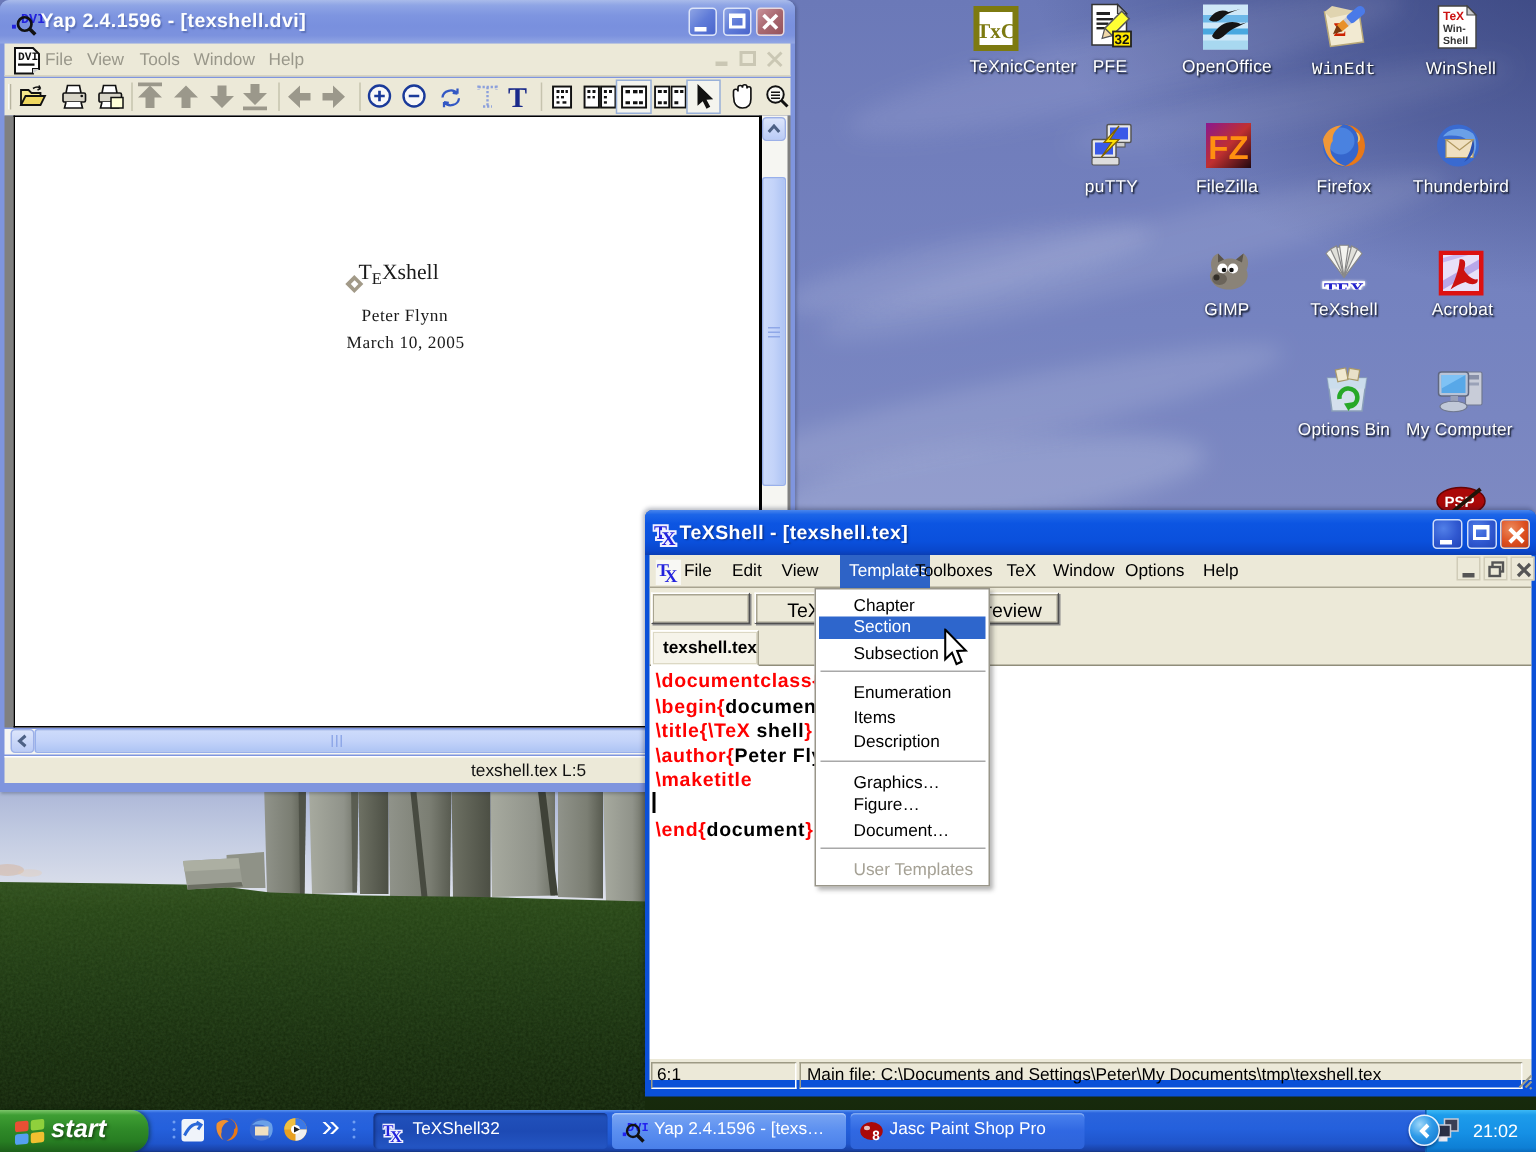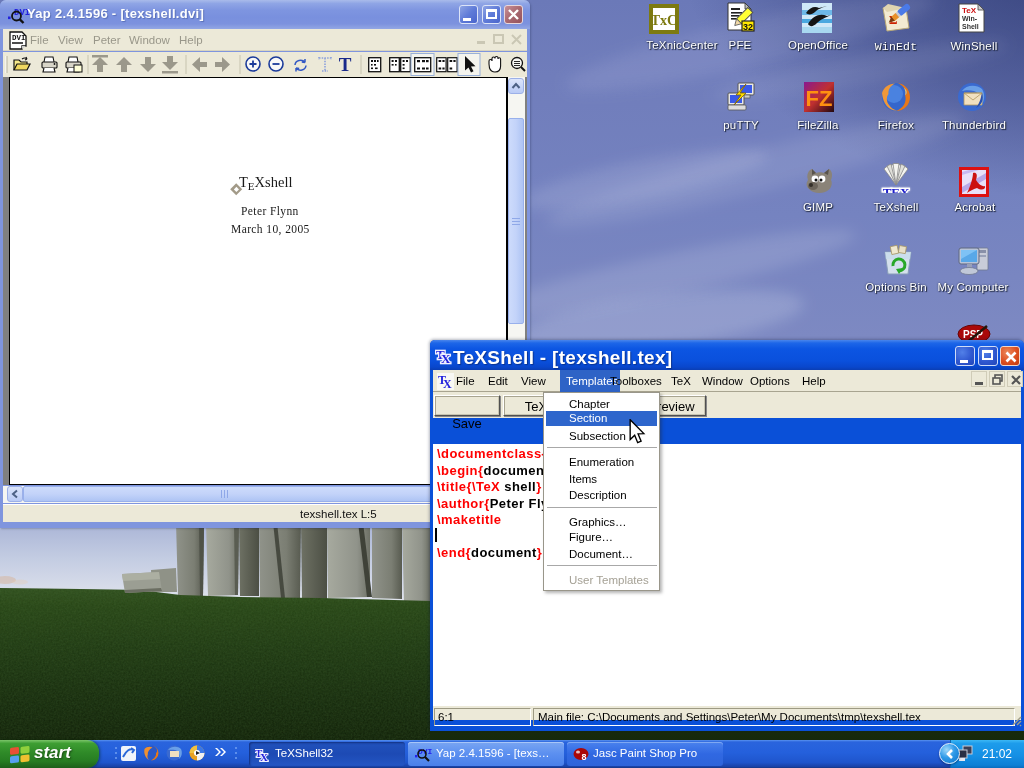--- a/index.html
+++ b/index.html
@@ -263,21 +263,21 @@
  </div>
  <div class="abs" style="left:3px;top:29px;width:524px;height:22px;background:#ece9d8;border-bottom:1px solid #d8d4c0;">
   <svg class="abs" style="left:6px;top:2px;" width="20" height="19">
         <polygon points="1,1 13,1 17,5 17,15 13,15 13,18 1,18" fill="#fff" stroke="#111" stroke-width="1.3"></polygon>
         <text x="3" y="9" font-size="7.5" font-weight="bold" fill="#111" font-family="Liberation Mono">DVI</text>
         <line x1="3" y1="12" x2="14" y2="12" stroke="#111" stroke-width="1.5"></line>
         <polygon points="13,15 17,15 13,18" fill="#ccc"></polygon>
       </svg>
   <span class="abs" style="left:27px;top:5px;font-size:11.5px;color:#99978a;">File</span>
   <span class="abs" style="left:55px;top:5px;font-size:11.5px;color:#99978a;">View</span>
-  <span class="abs" style="left:90px;top:5px;font-size:11.5px;color:#99978a;">Peter</span>
+  <span class="abs" style="left:90px;top:5px;font-size:11.5px;color:#99978a;">Tools</span>
   <span class="abs" style="left:126px;top:5px;font-size:11.5px;color:#99978a;">Window</span>
   <span class="abs" style="left:176px;top:5px;font-size:11.5px;color:#99978a;">Help</span>
   <svg class="abs" style="left:472px;top:3px;" width="50" height="14" opacity="0.55">
         <rect x="2" y="9" width="8" height="3" fill="#b0ad98"></rect>
         <rect x="19" y="3" width="9" height="8" fill="none" stroke="#b0ad98" stroke-width="2"></rect>
         <path d="M37 3 L46 12 M46 3 L37 12" stroke="#b0ad98" stroke-width="2"></path>
       </svg>
  </div>
  <div id="yaptools" class="abs" style="left:3px;top:52px;width:524px;height:25px;background:#ece9d8;">
  <svg width="524" height="25" style="position:absolute;left:0;top:0;">
@@ -458,31 +458,31 @@
         <svg width="10" height="14" style="position:absolute;left:196px;top:2px;">
           <g stroke="#8fa8e8" stroke-width="1">
             <line x1="1.5" y1="1" x2="1.5" y2="9"></line>
             <line x1="4.5" y1="1" x2="4.5" y2="9"></line>
             <line x1="7.5" y1="1" x2="7.5" y2="9"></line>
           </g>
         </svg>
       </div>
  </div>
  <div class="abs" style="left:3px;top:504px;width:524px;height:18px;background:#ece9d8;border-top:1px solid #fff;">
-  <span class="abs" style="left:297px;top:3px;font-size:11.5px;color:#111;">texshell.tex L:5</span>
+  <span class="abs" style="left:311px;top:3px;font-size:11.5px;color:#111;">texshell.tex L:5</span>
   <div class="abs" style="left:427px;top:0;width:1px;height:18px;background:#b8b4a0;"></div>
  </div>
 </div>
 <div id="texshell" style="position:absolute;left:430px;top:340px;width:594px;height:391px;border-radius:5px 5px 0 0;background:#0a50d8;box-shadow:-1px -1px 3px rgba(10,20,50,0.3);">
  <div class="abs" style="left:0;top:0;width:594px;height:30px;border-radius:5px 5px 0 0;background:linear-gradient(180deg,#4a86ec 0%,#1d66e8 10%,#0c55e2 30%,#0a50dc 70%,#0947cc 90%,#0a3eb4 100%);">
   <svg class="abs" style="left:5px;top:6px;" width="19" height="19">
         <text x="1" y="13" font-size="13" font-weight="bold" fill="#2222dd" stroke="#f0f0ff" stroke-width="2.6" paint-order="stroke" font-family="Liberation Serif">T</text>
         <text x="6" y="17" font-size="13" font-weight="bold" fill="#2222dd" stroke="#f0f0ff" stroke-width="2.6" paint-order="stroke" font-family="Liberation Serif">X</text>
       </svg>
-  <span class="abs" style="left:23px;top:7px;font-size:19px;font-weight:bold;color:#fff;text-shadow:1px 1px 1px #0a3390;letter-spacing:0.3px;">TeXShell - [texshell.tex]</span>
+  <span class="abs" style="left:23px;top:7px;font-size:13px;font-weight:bold;color:#fff;text-shadow:1px 1px 1px #0a3390;letter-spacing:0.3px;">TeXShell - [texshell.tex]</span>
   <div class="abs" style="left:525px;top:6px;width:20px;height:20px;border-radius:3px;border:1px solid #cfdcf8;background:radial-gradient(circle at 35% 30%,#5280e8 0%,#3058d0 55%,#2145b8 100%);">
         <div class="abs" style="left:4px;top:13px;width:8px;height:3px;background:#fff;"></div>
       </div>
   <div class="abs" style="left:548px;top:6px;width:20px;height:20px;border-radius:3px;border:1px solid #cfdcf8;background:radial-gradient(circle at 35% 30%,#5280e8 0%,#3058d0 55%,#2145b8 100%);">
         <div class="abs" style="left:3px;top:3px;width:11px;height:10px;border:2px solid #fff;border-top-width:3px;"></div>
       </div>
   <div class="abs" style="left:570px;top:6px;width:20px;height:20px;border-radius:3px;border:1px solid #f0d8cc;background:radial-gradient(circle at 35% 30%,#ec8a5c 0%,#dd4f20 55%,#c03a10 100%);">
         <svg class="abs" style="left:3px;top:3px;" width="14" height="14">
           <path d="M2.5 2.5 L11.5 11.5 M11.5 2.5 L2.5 11.5" stroke="#fff" stroke-width="2.6"></path>
         </svg>
@@ -518,20 +518,25 @@
         <svg class="abs" style="left:2px;top:2px;" width="12" height="12">
           <path d="M2 2 L10 10 M10 2 L2 10" stroke="#555" stroke-width="2.2"></path>
         </svg>
       </div>
  </div>
  <div class="abs" style="left:3px;top:52px;width:588px;height:26px;background:#ece9d8;">
   <div class="tsbtn" style="left:1px;width:66px;"><span style="position:relative;top:20px;">Save</span></div>
   <div class="tsbtn" style="left:70px;width:66px;"><span style="position:relative;top:3px;">TeX</span></div>
   <div class="tsbtn" style="left:139px;width:62px;"></div>
   <div class="tsbtn" style="left:204px;width:69px;"><span style="position:relative;top:3px;">Preview</span></div>
+ </div>
+ <div class="abs" style="left:3px;top:78px;width:588px;height:26px;background:#ece9d8;border-bottom:1px solid #908d7a;">
+  <div class="abs" style="left:1px;top:2px;width:72px;height:24px;background:#f6f4ea;border:1px solid #fff;border-right-color:#a8a490;box-shadow:inset 0 0 0 1px #dcd8c4;">
+        <span class="abs" style="left:7px;top:5px;font-size:11.5px;font-weight:bold;color:#000;">texshell.tex</span>
+      </div>
  </div>
  <div class="abs" style="left:3px;top:104px;width:588px;height:262px;background:#fff;font-weight:bold;font-size:13px;letter-spacing:0.45px;">
   <div class="edl" style="top:2px;"><i>\documentclass{</i>art</div>
   <div class="edl" style="top:18.5px;"><i>\begin{</i>document<i>}</i></div>
   <div class="edl" style="top:35px;"><i>\title{\TeX</i> shell<i>}</i></div>
   <div class="edl" style="top:51.5px;"><i>\author{</i>Peter Flynn<i>}</i></div>
   <div class="edl" style="top:68px;"><i>\maketitle</i></div>
   <div class="abs" style="left:2px;top:84px;width:1.5px;height:14px;background:#000;"></div>
   <div class="edl" style="top:101px;"><i>\end{</i>document<i>}</i></div>
  </div>

